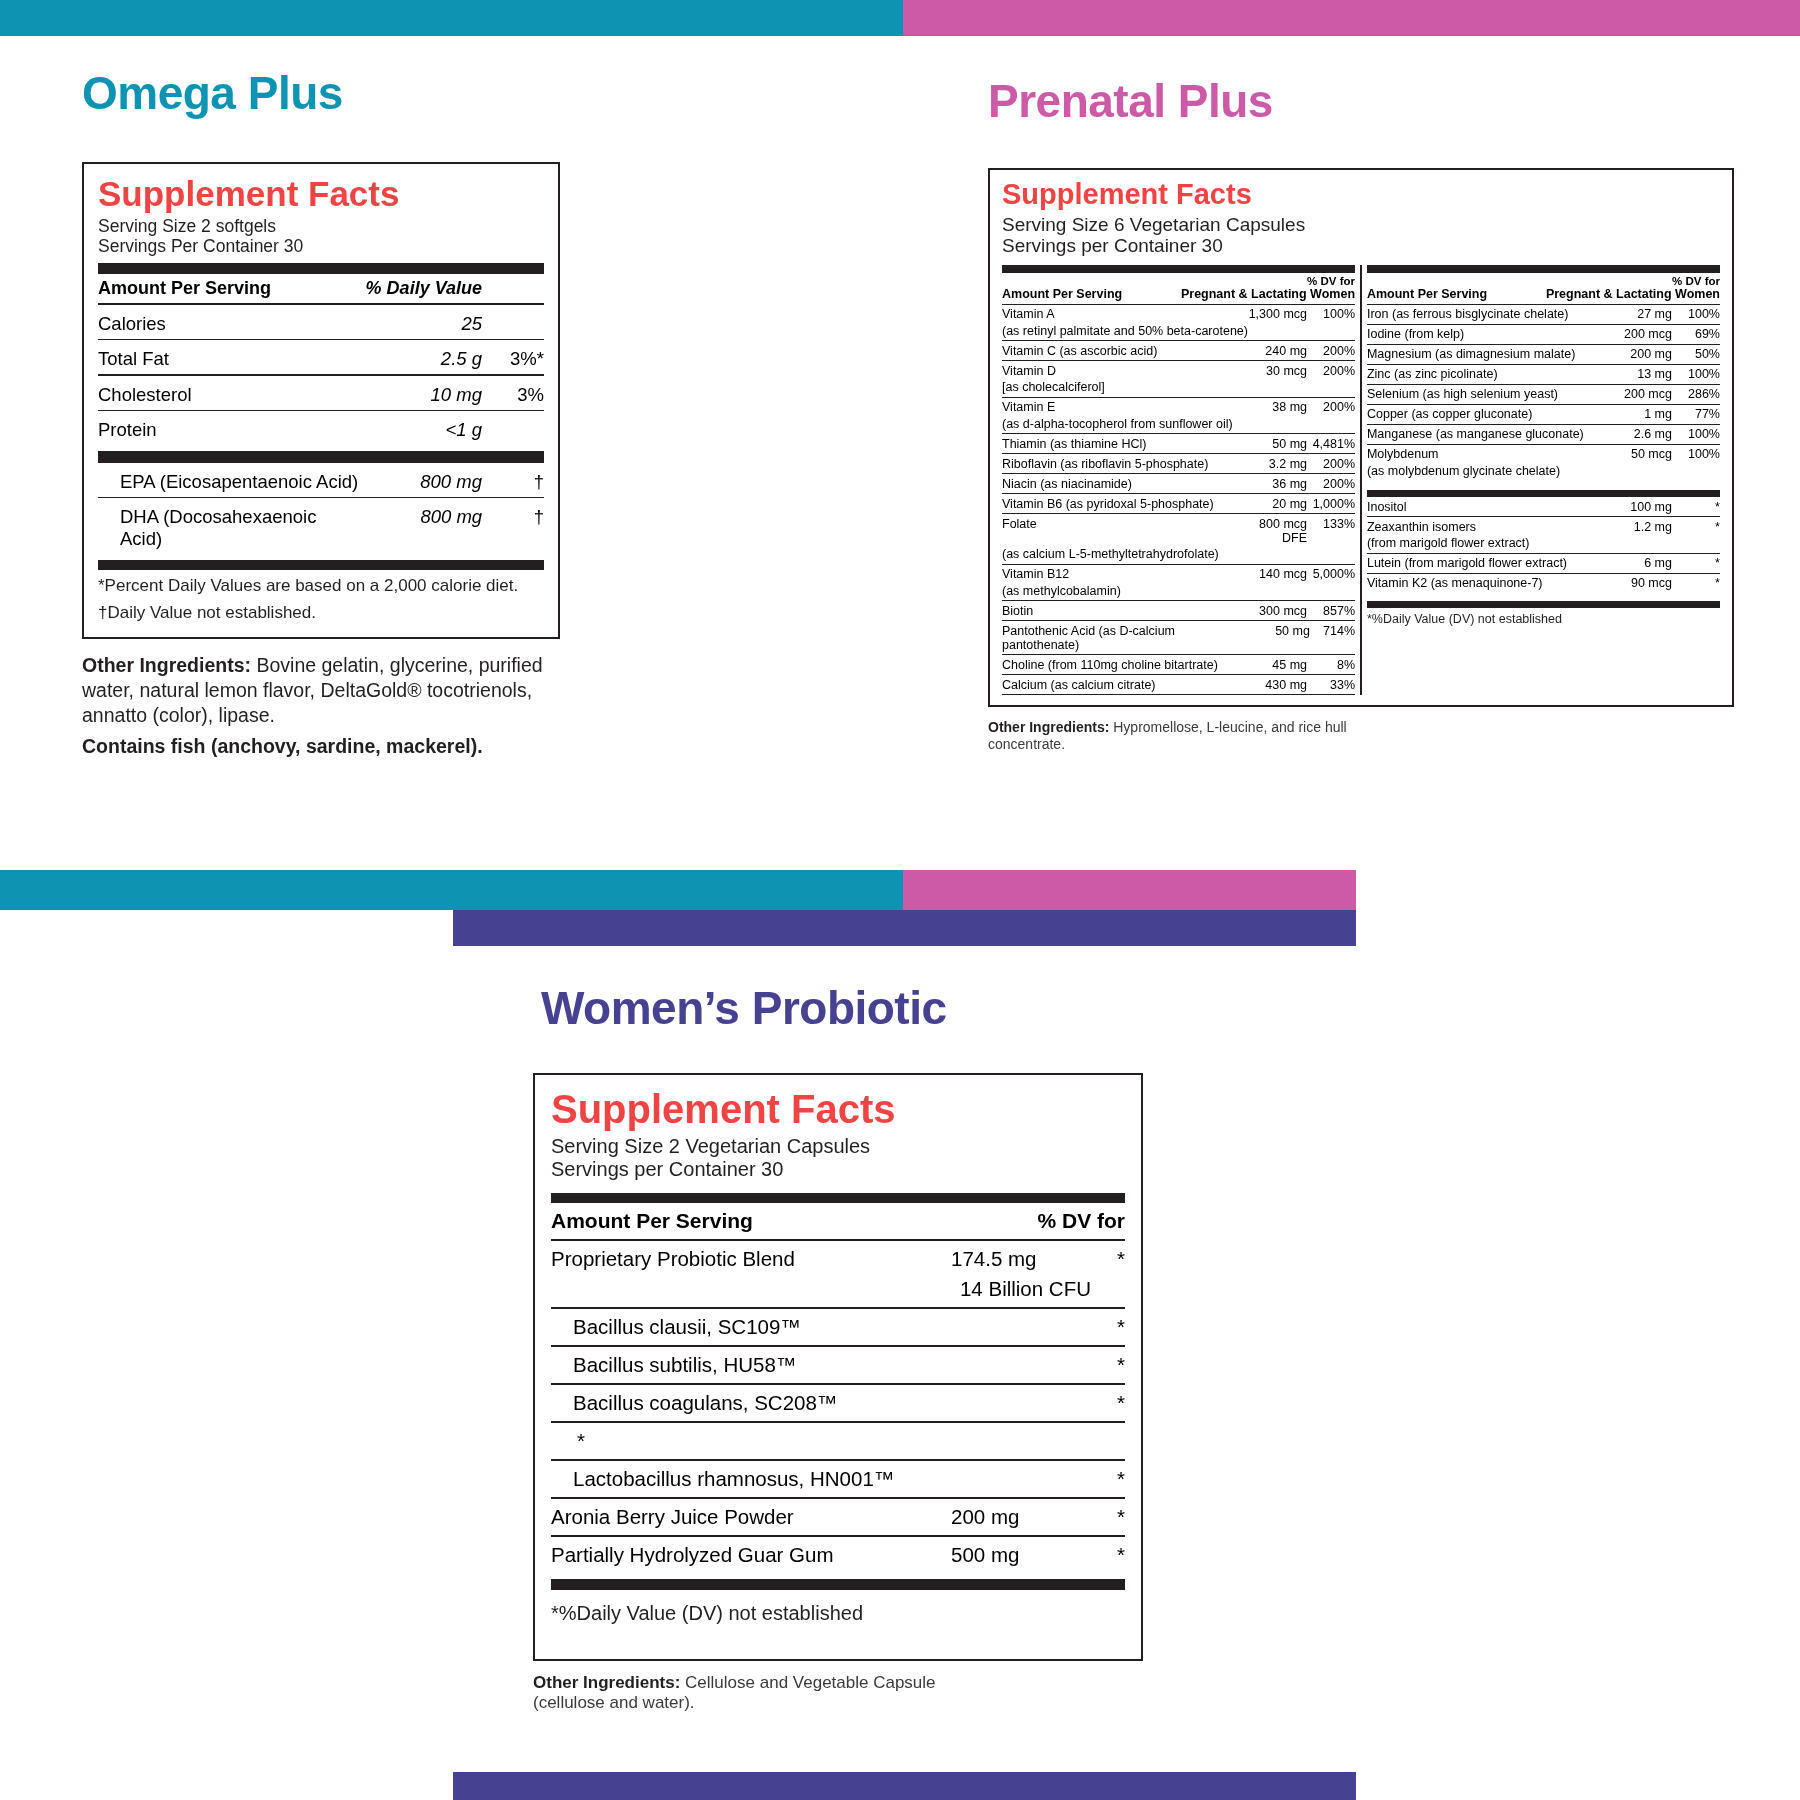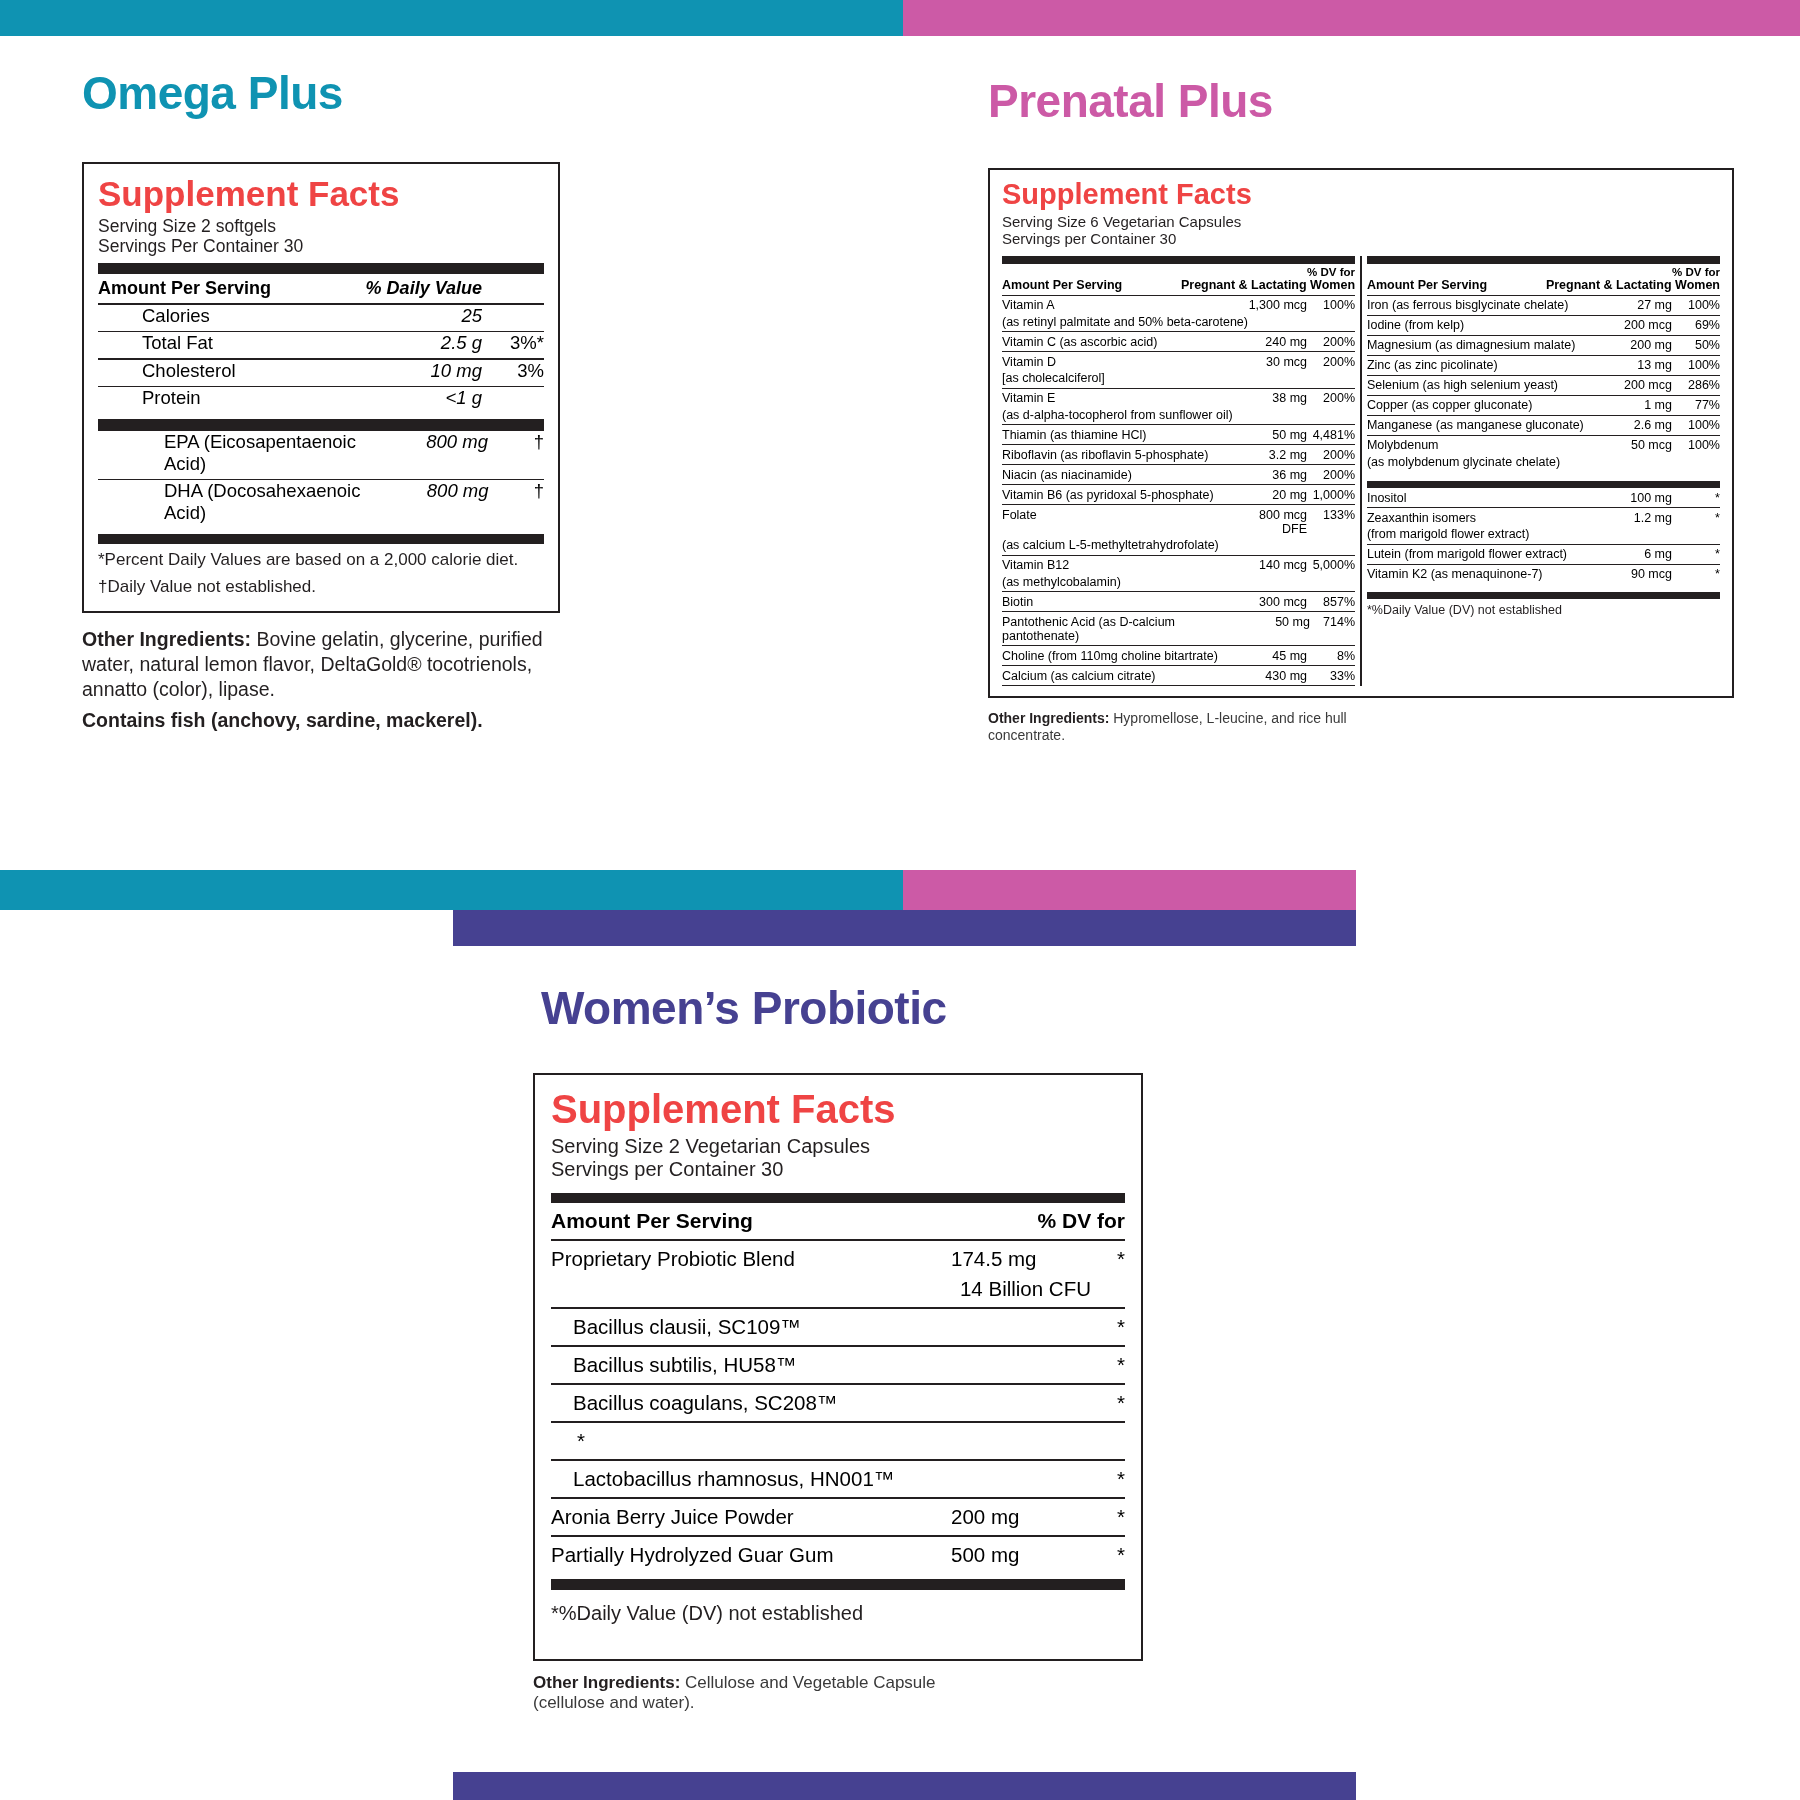--- a/index.html
+++ b/index.html
@@ -61,33 +61,33 @@
   
   #omega { left: 82px; top: 70px; width: 520px; }
   #omega .product-title { margin-bottom: 46px; }
   #omega .sf-box { width: 478px; padding: 12px 14px 14px 14px; }
   #omega .sf-title { font-size: 35px; margin-bottom: 6px; }
   #omega .sf-serving { font-size: 17.5px; }
   #omega .hdr-rule { height: 11px; margin: 7px 0 0 0; }
   #omega .hdr { font-size: 18px; font-weight: bold; padding: 4px 0 4px 0; }
   #omega .line { height: 1.5px; }
   #omega .line-thick { height: 10px; }
-  #omega .row { font-size: 18.5px; padding: 0 0 4px 0; margin-left: 44px; }
+  #omega .row { font-size: 18.5px; padding: 8px 0 4px 0; }
   #omega .c-amt { width: 120px; font-style: italic; }
   #omega .c-dv  { width: 62px; }
   #omega .indent { padding-left: 22px; }
   #omega .sf-foot { font-size: 17px; line-height: 1.2; padding-top: 6px; }
   #omega .other-ing { font-size: 19.5px; line-height: 1.28; margin-top: 14px; width: 470px; }
 
   
   #prenatal { left: 988px; top: 78px; width: 770px; }
   #prenatal .product-title { margin-bottom: 44px; }
   #prenatal .sf-box { width: 746px; padding: 10px 12px 10px 12px; }
   #prenatal .sf-title { font-size: 29px; margin-bottom: 5px; }
-  #prenatal .sf-serving { font-size: 15px; }
+  #prenatal .sf-serving { font-size: 19px; }
   #prenatal .cols { display: flex; gap: 0; margin-top: 8px; }
   #prenatal .col { width: 366px; }
   #prenatal .col-div { width: 2px; background: #231f20; margin: 0 5px; }
   #prenatal .hdr-rule { height: 8px; }
   #prenatal .dvfor { font-size: 11.5px; text-align: right; font-weight: bold; padding: 2px 0 0 0; }
   #prenatal .hdr { font-size: 12.5px; font-weight: bold; display: flex; padding-bottom: 3px; }
   #prenatal .hdr .h1 { flex: 1 1 auto; }
   #prenatal .hdr .h2 { text-align: right; }
   #prenatal .line { height: 1px; background: #231f20; }
   #prenatal .line-thick { height: 7px; background: #231f20; }

